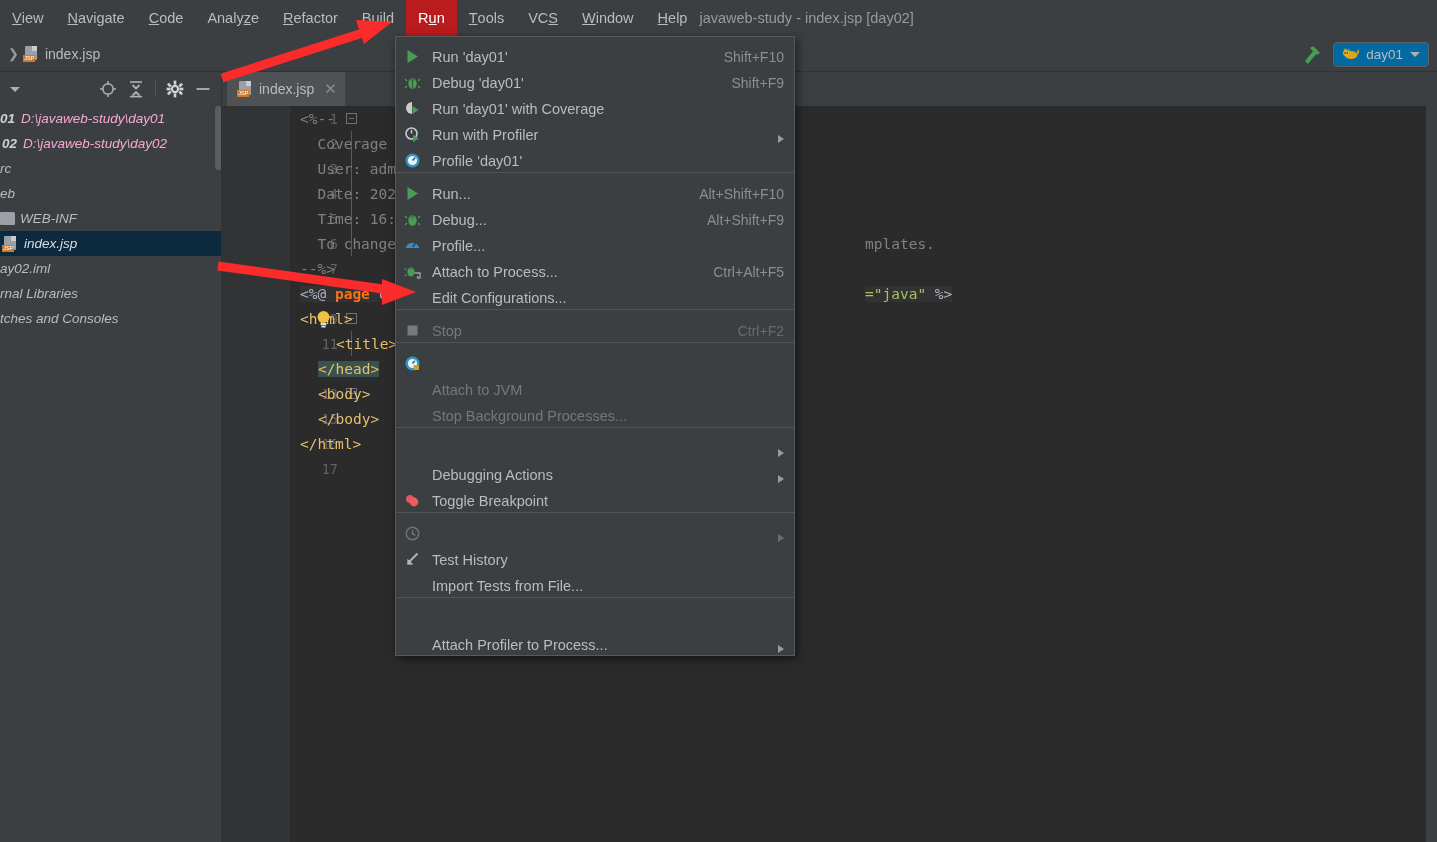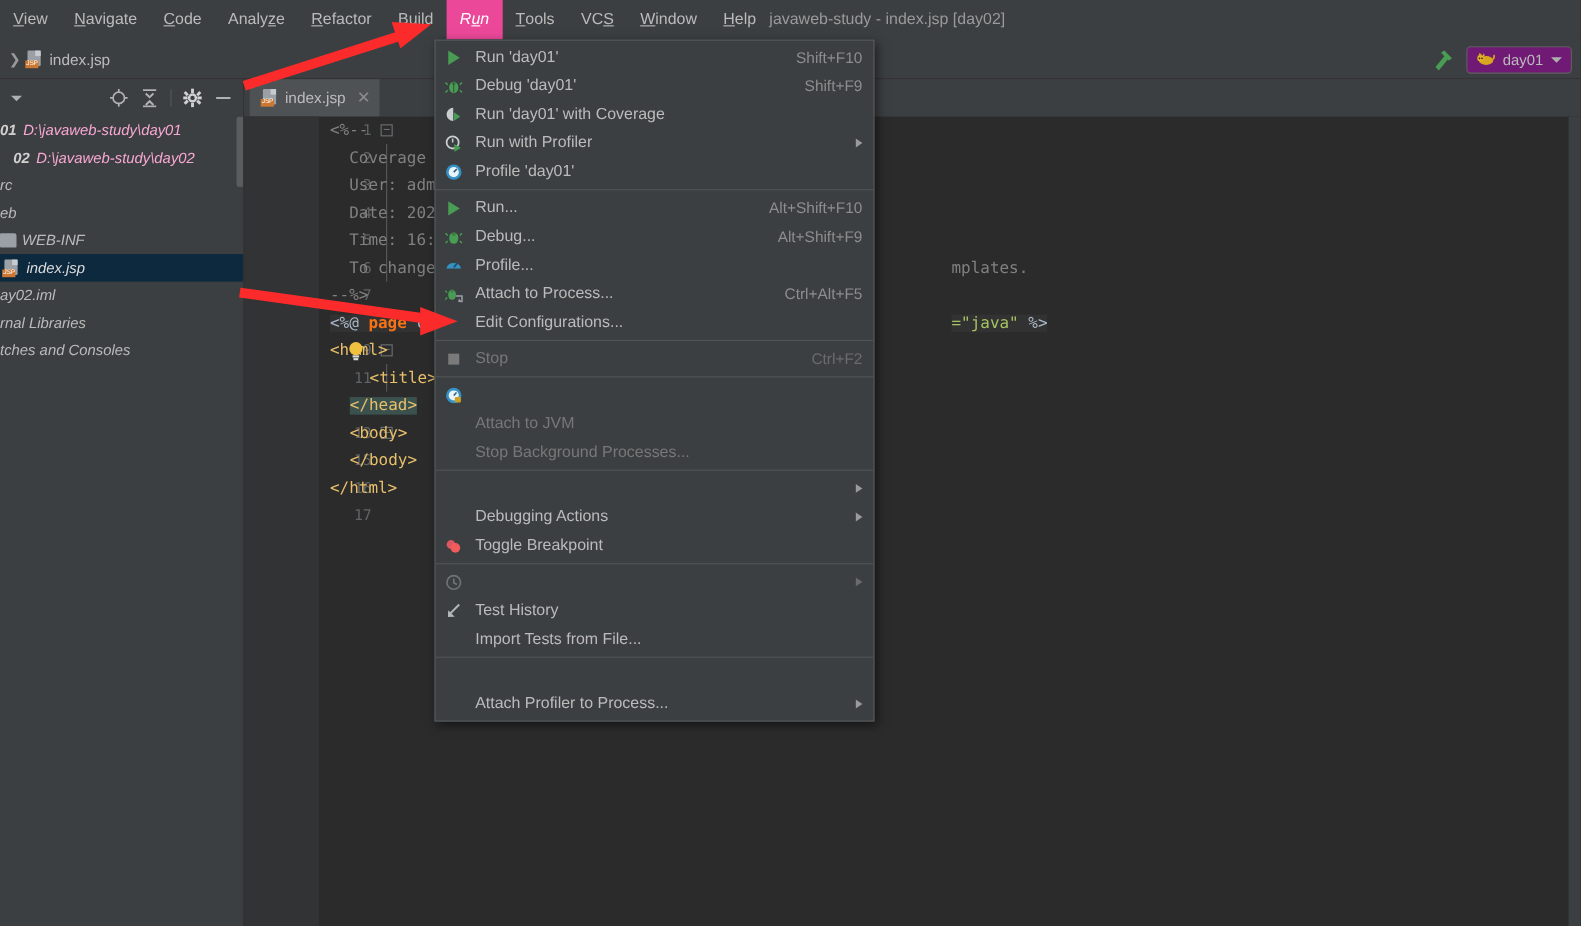--- a/index.html
+++ b/index.html
@@ -13,21 +13,21 @@
 
   
   .menubar {
     position: absolute; left: 0; top: 0; width: 1437px; height: 36px;
     background: #3c3f41; display: flex; align-items: center;
   }
   .menu-item {
     height: 36px; padding: 0 12px; display: flex; align-items: center;
     color: #bbbbbb; font-size: 14.5px; white-space: nowrap;
   }
-  .menu-item.active { background: #ec4899; color: #ffffff; font-style: italic; }
+  .menu-item.active { background: #b91c1c; color: #ffffff; }
   .menu-item .mn { text-decoration: underline; }
   .win-title {
     color: #9a9a9a; font-size: 14.5px; white-space: nowrap;
   }
 
   
   .navstrip {
     position: absolute; left: 0; top: 36px; width: 1437px; height: 36px;
     background: #3c3f41; border-bottom: 1px solid #323232;
     display: flex; align-items: center;
@@ -52,21 +52,21 @@
   .crumb-text { color: #bbbbbb; font-size: 14px; }
 
   .run-widgets {
     position: absolute; right: 8px; top: 0; height: 36px;
     display: flex; align-items: center; gap: 10px;
   }
   .hammer-icon { width: 22px; height: 22px; }
   .runconfig {
     display: flex; align-items: center; gap: 7px;
     height: 25px; padding: 0 8px;
-    border: 1px solid #5e6060; border-radius: 4px; background: #701a75;
+    border: 1px solid #5e6060; border-radius: 4px; background: #0369a1;
   }
   .runconfig .label { color: #bbbbbb; font-size: 13.5px; }
   .cat-icon { width: 17px; height: 15px; }
   .caret-down {
     width: 0; height: 0; border-left: 5px solid transparent;
     border-right: 5px solid transparent; border-top: 5px solid #aeb0b0;
   }
 
   
   .tool-header {
@@ -176,21 +176,21 @@
   }
 
   
   .popup {
     position: absolute; left: 395px; top: 36px; width: 400px;
     background: #3c3f41; border: 1px solid #565a5c;
     box-shadow: 2px 3px 9px rgba(0,0,0,0.55);
     padding: 2px 0;
   }
   .pi {
-    position: relative; height: 26px; display: flex; align-items: center;
+    position: relative; height: 26px; display: flex; align-items: flex-end;
     padding: 0 10px 0 8px;
   }
   .pi .ico { width: 17px; height: 17px; margin-right: 11px; flex: 0 0 17px; }
   .pi .txt { color: #bbbbbb; font-size: 14.5px; white-space: nowrap; }
   .pi.disabled .txt { color: #777777; }
   .pi .acc {
     margin-left: auto; color: #8d8d8d; font-size: 14px; white-space: nowrap;
   }
   .pi.disabled .acc { color: #6b6b6b; }
   .pi .sub {
@@ -292,21 +292,21 @@
   </div>
 
   <div class="proj-tree">
     <div class="tree-scroll-v"></div>
 
     <div class="tree-row" style="padding-left:0px">
       <span class="modbadge">01</span>
       <span class="t-path">D:\javaweb-study\day01</span>
     </div>
 
-    <div class="tree-row" style="padding-left:12px">
+    <div class="tree-row" style="padding-left:2px">
       <span class="modbadge">02</span>
       <span class="t-path">D:\javaweb-study\day02</span>
     </div>
 
     <div class="tree-row" style="padding-left:0px">
       <span class="t-label">rc</span>
     </div>
 
     <div class="tree-row" style="padding-left:0px">
       <span class="t-label">eb</span>

